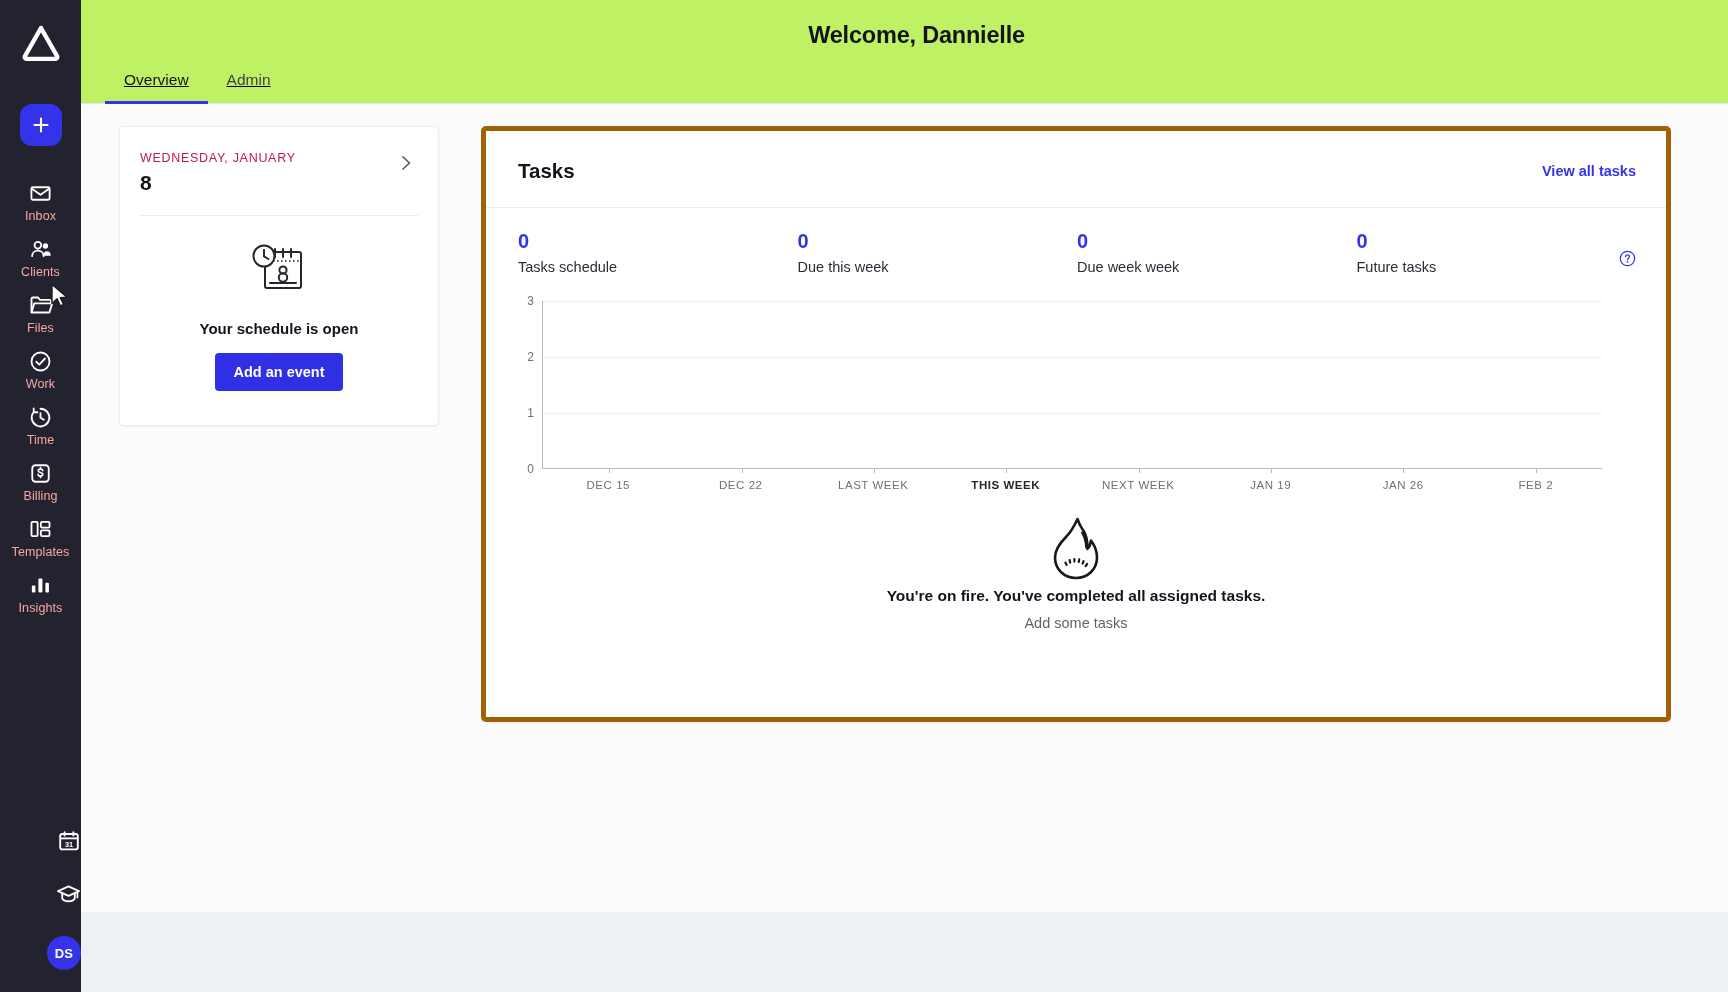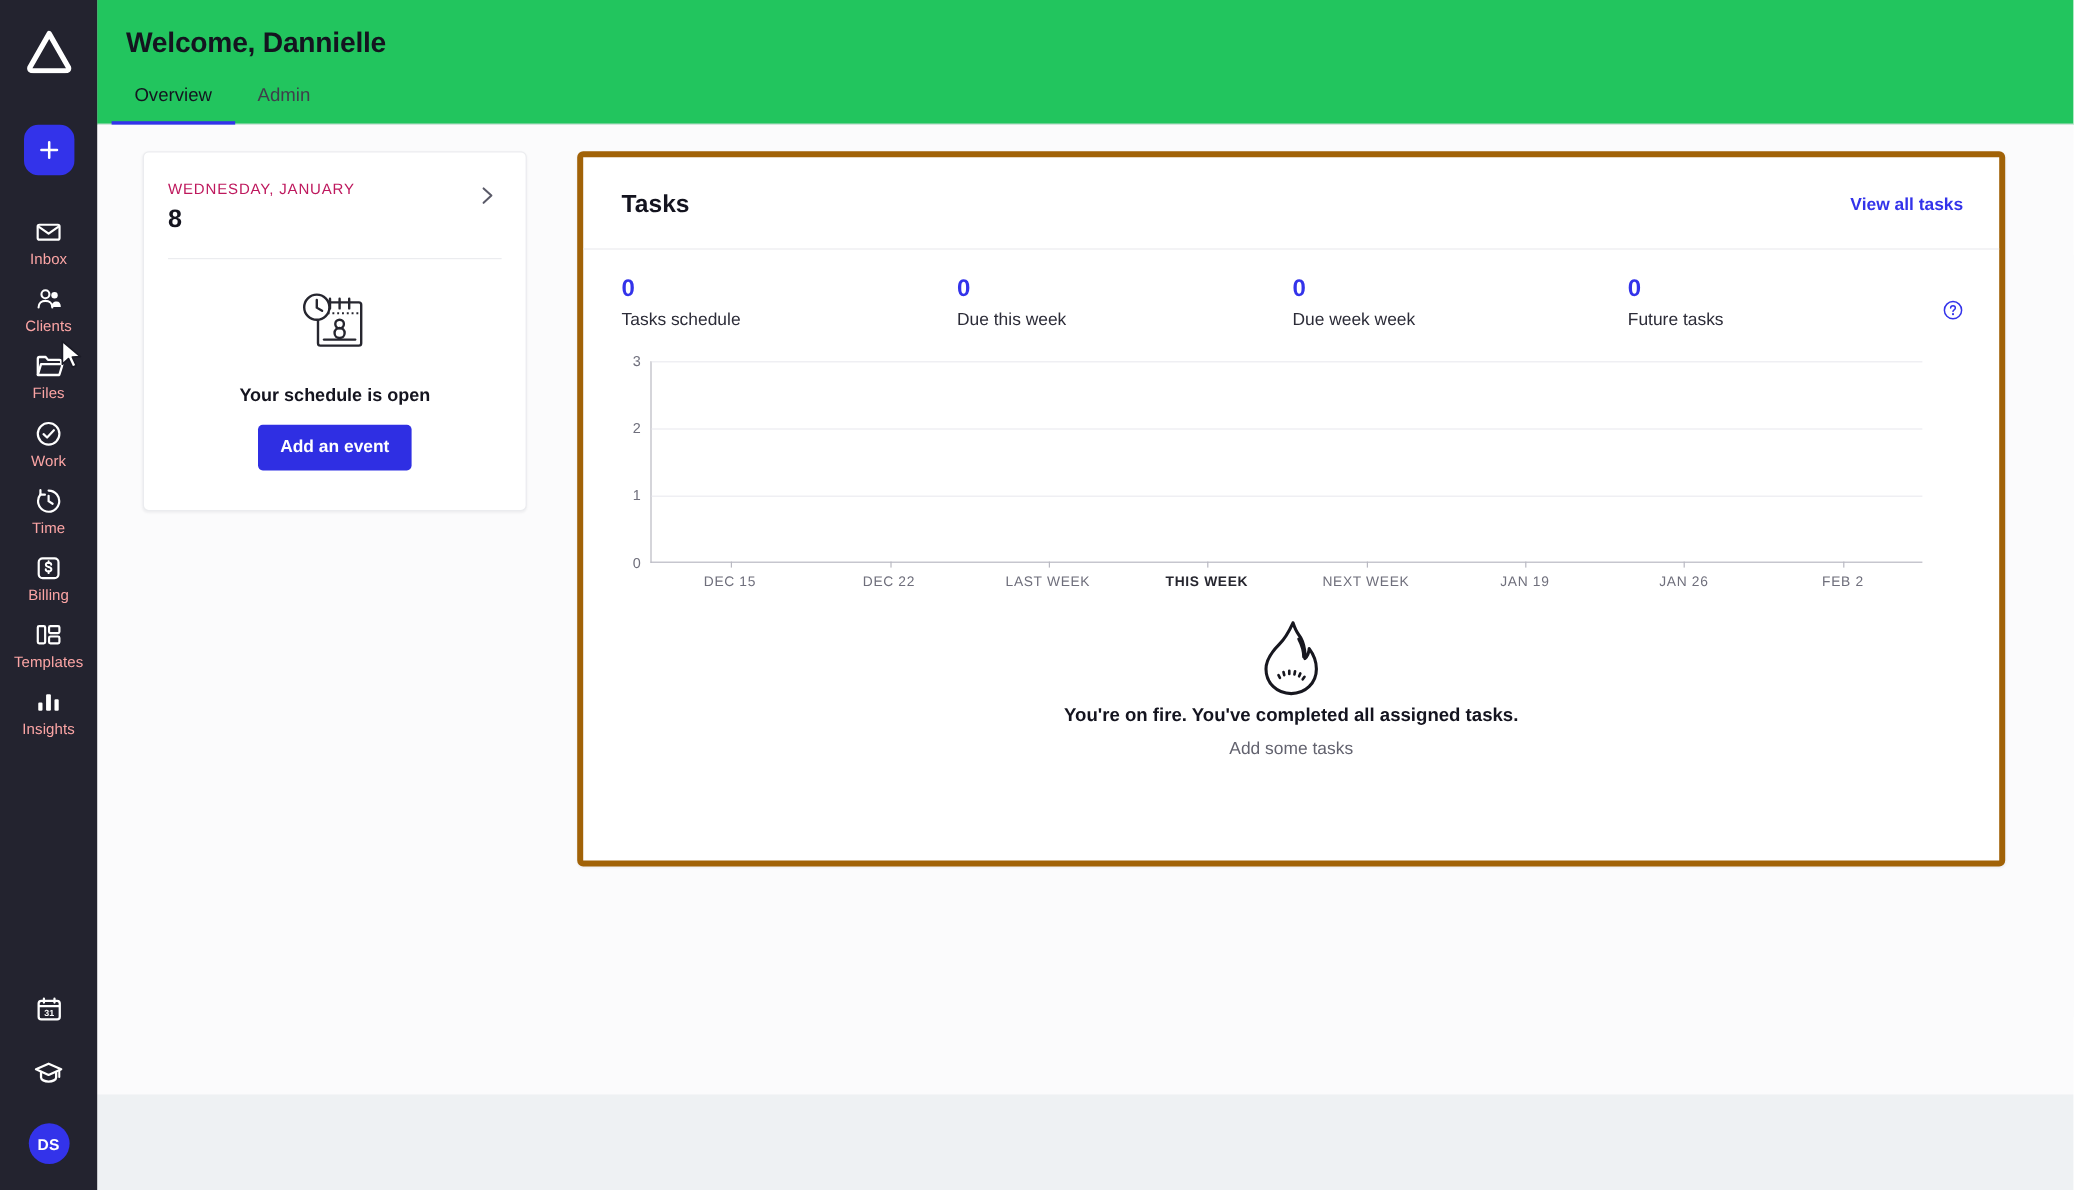--- a/index.html
+++ b/index.html
@@ -33,45 +33,46 @@
     display: flex; flex-direction: column; align-items: center;
     cursor: pointer; text-decoration: none;
   }
   .nav-item .ico { height: 24px; display:flex; align-items:center; justify-content:center; }
   .nav-item .lbl {
     margin-top: 4px; font-size: 12.5px; color: #fca5a5; letter-spacing: .1px;
     font-family: "Liberation Sans", sans-serif;
   }
   .sidebar-bottom {
     position: absolute; bottom: 0; left: 0; width: 81px;
-    display: flex; flex-direction: column; align-items: center; padding-bottom: 22px;
+    display: flex; flex-direction: column; align-items: flex-end; padding-bottom: 22px;
   }
   .sidebar-bottom .b-item { margin-top: 30px; cursor: pointer; display:flex; align-items:center; justify-content:center; }
   .avatar {
     margin-top: 30px;
     width: 34px; height: 34px; border-radius: 50%;
     background: #3333ea; color: #fff;
     font-size: 13px; font-weight: bold;
     display: flex; align-items: center; justify-content: center;
     cursor: pointer; letter-spacing: .3px;
   }
 
   
   .main { flex: 1 1 auto; height: 992px; display: flex; flex-direction: column; background:#fcfcfd; }
   .topbar {
-    background: #22c55e;
+    background: #bef264;
     padding: 22px 0 0 0;
     border-bottom: 1px solid #e6e7ea;
     flex: 0 0 auto;
+    text-align: center;
   }
   .page-title {
     font-size: 23.5px; font-weight: bold; color: #14141f;
     padding-left: 24px; letter-spacing: -0.2px;
   }
-  .tabs { display: flex; padding-left: 12px; margin-top: 22px; }
+  .tabs { display: flex; padding-left: 24px; margin-top: 22px; text-decoration: underline; }
   .tab {
     padding: 0 19px 12px 19px;
     font-size: 15.5px; color: #3f3f4b; cursor: pointer;
     border-bottom: 3px solid transparent; margin-bottom: -1px;
   }
   .tab.active { color: #14141f; border-bottom-color: #3333ea; }
 
   .content { flex: 1 1 auto; background: #fbfbfc; padding: 22px 24px 0 38px; display: flex; gap: 42px; }
 
   

